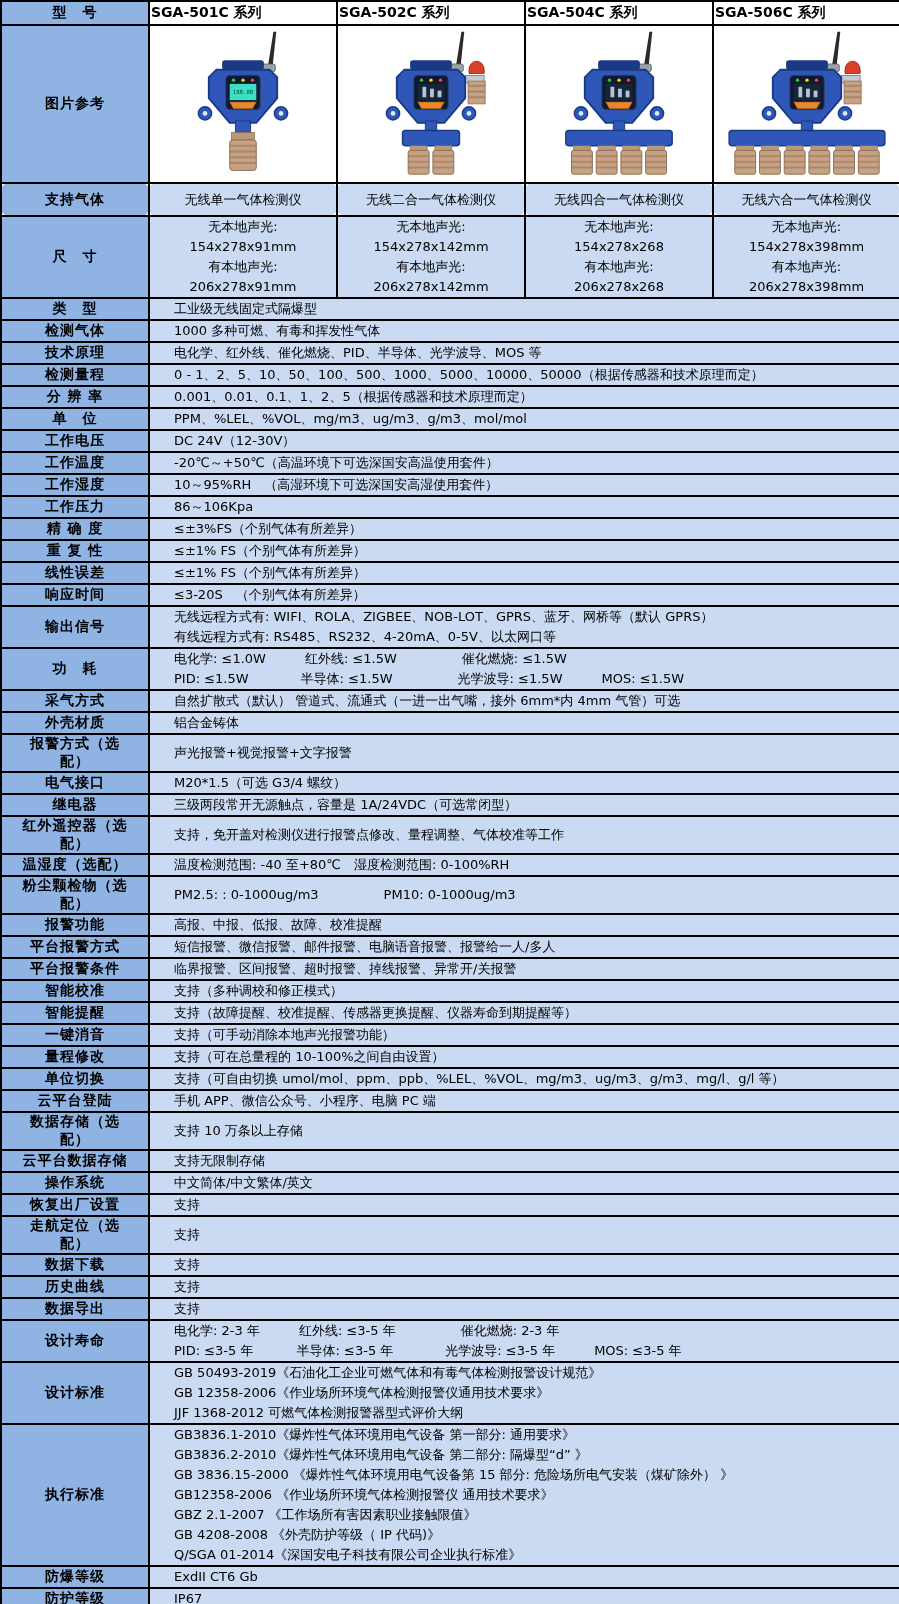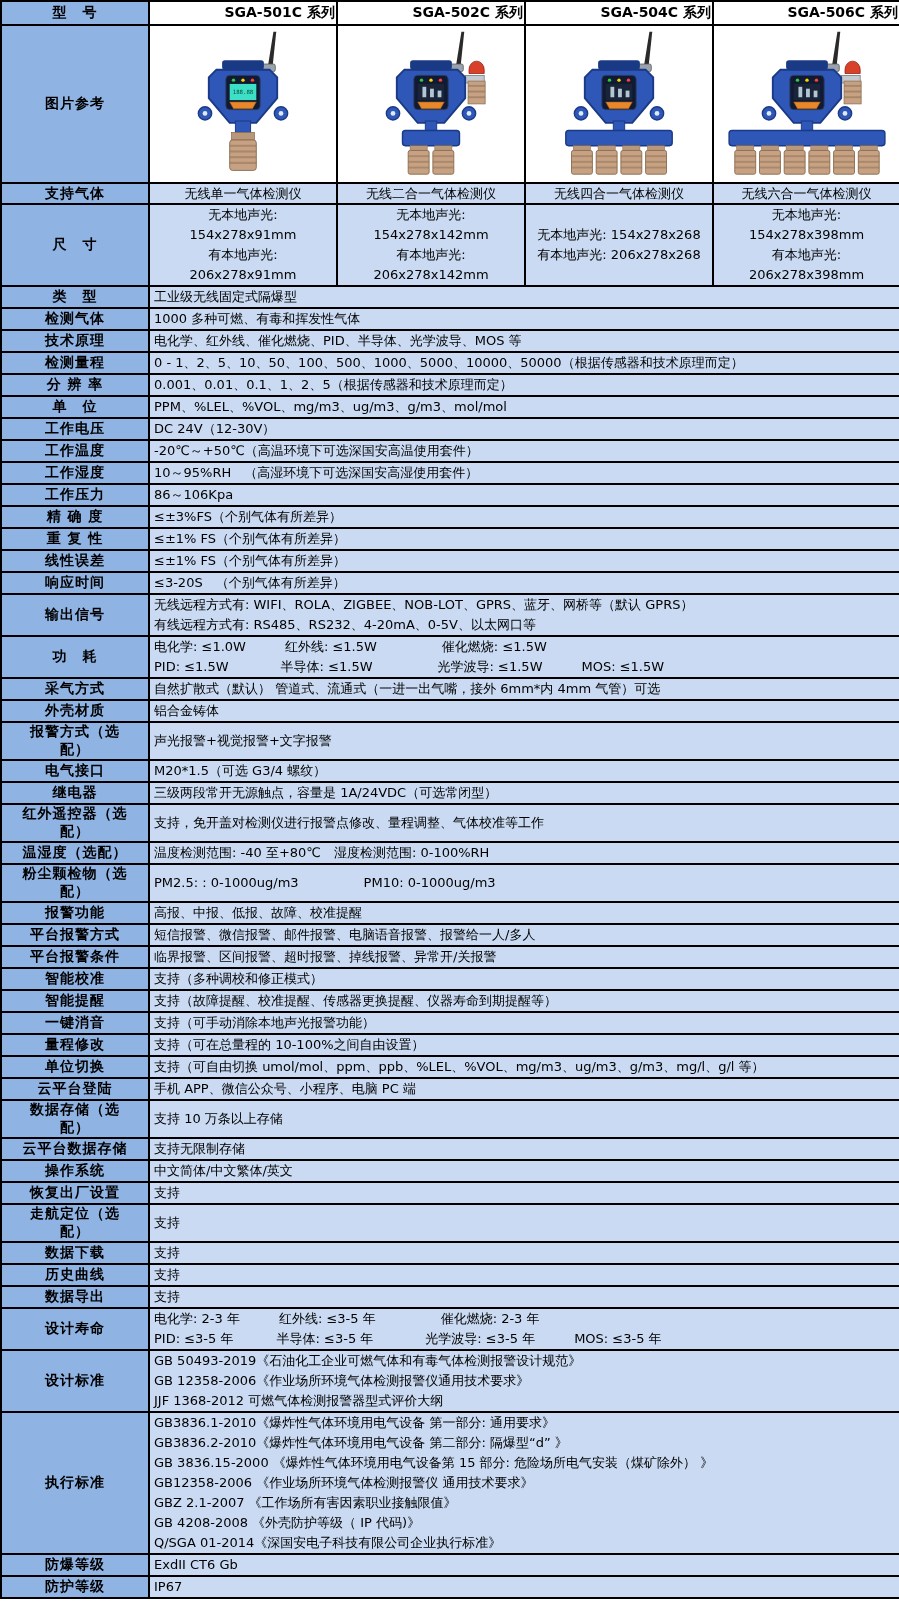--- a/index.html
+++ b/index.html
@@ -10,32 +10,32 @@
   html,body{margin:0;padding:0;background:#fff;}
   body{width:899px;font-family:"DejaVu Sans","Liberation Sans",sans-serif;color:#000;}
   table{border-collapse:collapse;width:899px;table-layout:fixed;}
   td{border:2px solid var(--border);box-sizing:border-box;overflow:hidden;}
   td.label{
     background:var(--label-bg);
     font-weight:bold;font-size:14px;text-align:center;vertical-align:middle;
     padding:0 20px;letter-spacing:1px;
   }
   td.model{
-    background:#ffffff;font-weight:bold;font-size:14px;text-align:right;vertical-align:middle;
+    background:#ffffff;font-weight:bold;font-size:14px;text-align:left;vertical-align:middle;
   }
   td.val{
     background:var(--value-bg);font-size:13px;text-align:left;vertical-align:middle;
-    padding:0 4px;
+    padding:0 24px;
   }
   td.val .line{line-height:20px;min-height:20px;white-space:pre-wrap;}
   td.val.center{text-align:center;}
   tr.header-row td{height:24px;}
   tr.image-row td{height:158px;}
   td.img{background:#ffffff;text-align:center;vertical-align:middle;padding:0;}
-  tr.support-row td{height:21px;}
+  tr.support-row td{height:33px;border-radius:8px;}
   tr.size-row td{height:42px;margin-left:17px;}
   tr.weight-row td{height:38px;}
   .devwrap{display:inline-block;line-height:0;}
 </style>
 </head>
 <body>
 
 <table>
   <colgroup>
     <col style="width:148px">

